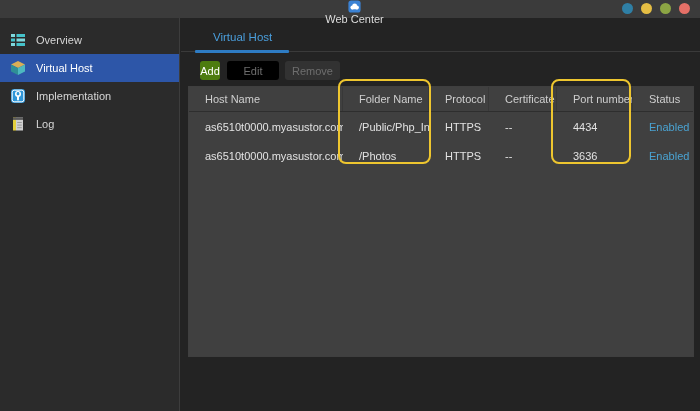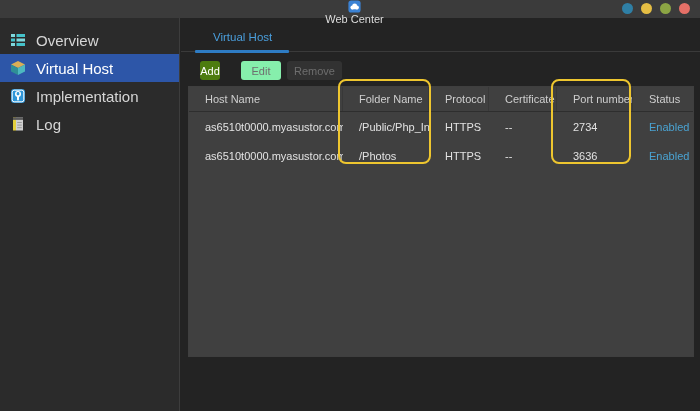--- a/index.html
+++ b/index.html
@@ -23,42 +23,42 @@
   .dot-green{background:#8ca544;}
   .dot-red{background:#e57067;}
   
   .sidebar{
     position:absolute;left:0;top:18px;width:180px;bottom:0;
     background:#2b2b2b;border-right:1px solid #3d3d3d;box-sizing:border-box;
     padding-top:8px;
   }
   .side-item{
     height:28px;display:flex;align-items:center;padding-left:10px;
-    font-size:15px;color:#d6d6d6;cursor:default;
+    font-size:11px;color:#d6d6d6;cursor:default;
   }
   .side-item .icon{width:16px;height:16px;flex:0 0 auto;}
   .side-item .lbl{margin-left:10px;}
   .side-item.selected{background:#2d56a8;color:#ffffff;}
   
   .main{position:absolute;left:181px;top:18px;right:0;bottom:0;}
   .tabstrip{position:relative;height:33px;border-bottom:1px solid #3a3a3a;}
   .tab{
     position:absolute;left:32px;bottom:8px;font-size:11.5px;color:#4a9edc;
   }
   .tab-underline{
     position:absolute;left:14px;bottom:-2px;width:94px;height:3px;
     background:#2e7cc4;border-radius:1px;
   }
   .toolbar{margin:9px 0 0 19px;display:flex;}
   .btn{
     height:19px;border:none;border-radius:3px;font-size:11px;
     font-family:inherit;display:flex;align-items:center;justify-content:center;
   }
   .btn-add{width:20px;background:#4d7c0f;color:#ffffff;}
-  .btn-edit{width:40px;margin-left:21px;background:#86efac;color:#6e6e6e;}
+  .btn-edit{width:52px;margin-left:7px;background:#000000;color:#6e6e6e;}
   .btn-remove{width:55px;margin-left:6px;background:#323232;color:#6e6e6e;}
   
   .vtable{
     position:absolute;left:7px;top:68px;width:506px;height:271px;
     border:1px solid #3f3f3f;background:#404040;box-sizing:border-box;
   }
   .thead{display:flex;height:24px;border-bottom:1px solid #2e2e2e;}
   .th{
     box-sizing:border-box;padding-left:16px;line-height:24px;
     font-size:11px;color:#cfcfcf;border-right:1px solid #383838;
@@ -173,21 +173,21 @@
         <div class="th c3">Certificate</div>
         <div class="th c4">Port number</div>
         <div class="th c5">Status</div>
       </div>
 
       <div class="trow">
         <div class="td c0">as6510t0000.myasustor.com</div>
         <div class="td c1">/Public/Php_Info</div>
         <div class="td c2">HTTPS</div>
         <div class="td c3">--</div>
-        <div class="td c4">2734</div>
+        <div class="td c4">4434</div>
         <div class="td c5 status">Enabled</div>
       </div>
 
       <div class="trow">
         <div class="td c0">as6510t0000.myasustor.com</div>
         <div class="td c1">/Photos</div>
         <div class="td c2">HTTPS</div>
         <div class="td c3">--</div>
         <div class="td c4">3636</div>
         <div class="td c5 status">Enabled</div>

